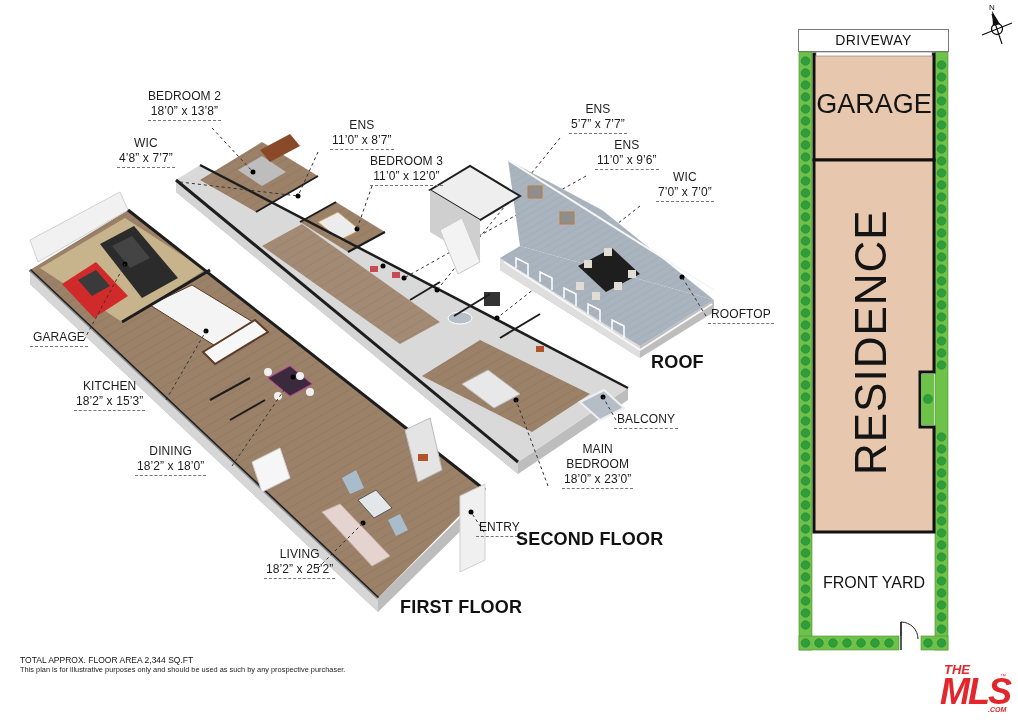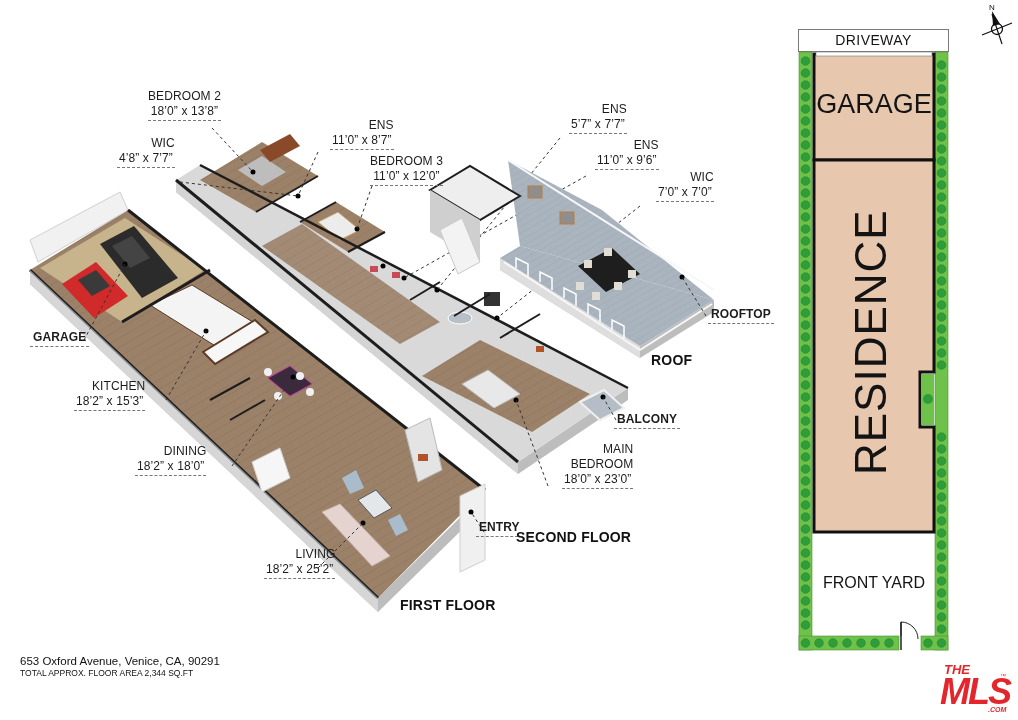--- a/index.html
+++ b/index.html
@@ -2,23 +2,23 @@
 <html><head>
   <meta charset="utf-8">
   <style>
     html, body { margin: 0; padding: 0; background: #ffffff; }
     body { width: 1018px; height: 720px; position: relative; overflow: hidden;
            font-family: "Liberation Sans", "DejaVu Sans", sans-serif; color: #1a1a1a; }
     .canvas { position: absolute; left: 0; top: 0; width: 1018px; height: 720px; }
     .plans-svg { position: absolute; left: 0; top: 0; }
     .lbl { position: absolute; text-align: center; font-size: 12px; line-height: 15px; color: #1c1c1c; letter-spacing: 0.1px; white-space: nowrap; }
     .lbl .dim { display: block; border-bottom: 1.2px dashed #777; padding: 0 2px 1px; }
-    .lbl .name { display: block; text-align: right; }
-    .lbl.single { border-bottom: 1.2px dashed #777; padding: 0 3px 1px; font-weight: bold; }
-    .floor-title { position: absolute; font-weight: bold; font-size: 14px; letter-spacing: 0.2px; color: #111; white-space: nowrap; }
+    .lbl .name { display: block; }
+    .lbl.single { border-bottom: 1.2px dashed #777; padding: 0 3px 1px; }
+    .floor-title { position: absolute; font-weight: bold; font-size: 18px; letter-spacing: 0.2px; color: #111; white-space: nowrap; }
     .footer { position: absolute; left: 20px; top: 655px; width: 520px; }
     .footer .addr { font-size: 11.5px; line-height: 13px; color: #111; }
     .footer .area { font-size: 8.5px; line-height: 10px; color: #111; }
     .footer .disc { font-size: 7.4px; line-height: 10px; color: #222; }
     .site { position: absolute; left: 798px; top: 29px; width: 132px; height: 623px; }
     .site-label { position: absolute; color: #141414; text-align: center; white-space: nowrap; }
     .compass { position: absolute; left: 978px; top: 2px; width: 36px; height: 44px; }
     .mls { position: absolute; left: 938px; top: 660px; width: 76px; height: 54px; }
   </style>
 </head>
@@ -407,17 +407,17 @@
   <div class="mls">
     <svg width="76" height="54" viewBox="0 0 76 54">
       <text x="6" y="14" font-size="13" font-weight="bold" font-style="italic" font-family="Liberation Sans, sans-serif" fill="#e3262b">THE</text>
       <text x="2" y="44" font-size="36" font-weight="bold" font-style="italic" font-family="Liberation Sans, sans-serif" fill="#e3262b" letter-spacing="-2">MLS</text>
       <text x="62" y="18" font-size="6" font-family="Liberation Sans, sans-serif" fill="#e3262b">™</text>
       <text x="50" y="52" font-size="7" font-weight="bold" font-style="italic" font-family="Liberation Sans, sans-serif" fill="#e3262b">.COM</text>
     </svg>
   </div>
 
   <div class="footer">
-    <div class="addr">653 Oxford Avenue, Venice, CA, 90291</div>
     <div class="area">TOTAL APPROX. FLOOR AREA 2,344 SQ.FT</div>
+    <div class="disc">This plan is for illustrative purposes only and should be used as such by any prospective purchaser.</div>
   </div>
 
 </div>
 
 </body></html>

